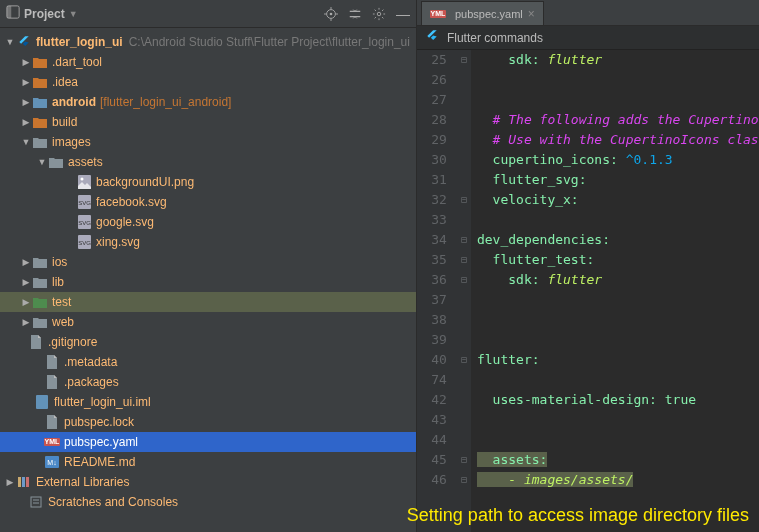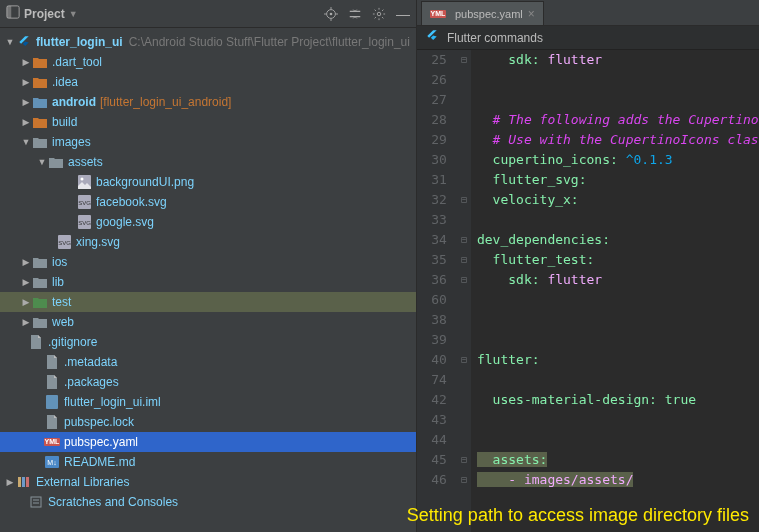--- a/index.html
+++ b/index.html
@@ -15,41 +15,41 @@
 .ticon { width: 14px; height: 14px; display: inline-flex; align-items: center; justify-content: center; color: #aaa; cursor: pointer; }
 .ticon svg { width: 14px; height: 14px; }
 
 .tree { flex: 1; overflow: auto; padding: 4px 0; }
 .row { display: flex; align-items: center; height: 20px; padding-right: 6px; cursor: pointer; white-space: nowrap; }
 .row.selected { background: #2f65ca; color: #fff; }
 .row.highlight { background: #5a614a; }
 .arrow { width: 12px; text-align: center; color: #aaa; font-size: 9px; }
 .arrow.none { visibility: hidden; }
 .icon { width: 16px; height: 16px; margin-right: 4px; display: inline-flex; align-items: center; justify-content: center; }
-.label { color: #7dd3fc; }
+.label { color: #fdba74; }
 .row.selected .label { color: #fff; }
 .hint { color: #787878; margin-left: 6px; }
 .bold { font-weight: bold; }
 .bracket { color: #c57633; margin-left: 4px; }
 
 .tabbar { height: 26px; background: #3c3f41; border-bottom: 1px solid #2b2b2b; display: flex; align-items: flex-end; }
 .tab { height: 24px; background: #515658; border: 1px solid #2b2b2b; border-bottom: none; display: flex; align-items: center; padding: 0 8px; gap: 5px; font-size: 11px; color: #bbb; margin-left: 4px; }
 .tab .close { color: #888; cursor: pointer; font-size: 12px; }
 .cmdbar { height: 24px; background: #2d2f30; border-bottom: 1px solid #222; display: flex; align-items: center; padding: 0 8px; gap: 8px; color: #bbb; font-size: 12px; }
 .editor { flex: 1; display: flex; font-family: Consolas, monospace; font-size: 13px; line-height: 20px; }
 .gutter { width: 40px; background: #313335; color: #606366; text-align: right; padding: 0 10px 0 0; }
 .foldcol { width: 14px; background: #313335; color: #606366; }
 .foldcol div, .gutter div { height: 20px; }
 .foldm { font-size: 10px; text-align: center; cursor: pointer; }
 .code { flex: 1; padding-left: 6px; }
 .code div { height: 20px; white-space: pre; }
 .c-key { color: #86efac; }
 .c-str { color: #0ea5e9; }
 .c-cmt { color: #d946ef; font-style: italic; }
-.c-txt { color: #f0abfc; }
+.c-txt { color: #bef264; font-style: italic; }
 .c-hl { background: #5a614a; }
 .caption { position: absolute; bottom: 6px; right: 10px; color: #ffea00; font-size: 18px; font-weight: 400; pointer-events: none; }
 
 .fi-folder { fill: #87939a; }
 .fi-folder-o { fill: #c9752e; }
 .fi-folder-b { fill: #6292b8; }
 .yml-badge { font-size: 7px; background: #c75450; color: #fff; padding: 0 1px; border-radius: 1px; font-weight: bold; line-height: 8px; }
 .flutter-badge { width: 14px; height: 14px; }
 </style>
 </head>
@@ -186,21 +186,21 @@
       <div class="row" style="padding-left:64px">
           <span class="arrow none">▶</span>
           <span class="icon">
             <svg width="13" height="14" viewBox="0 0 13 14">
               <rect width="13" height="14" fill="#aab" rx="1"></rect>
               <text x="6.5" y="10" font-size="6" text-anchor="middle" fill="#333">SVG</text>
             </svg>
           </span>
           <span class="label">google.svg</span>
         </div>
-      <div class="row" style="padding-left:44px">
+      <div class="row" style="padding-left:64px">
           <span class="arrow none">▶</span>
           <span class="icon">
             <svg width="13" height="14" viewBox="0 0 13 14">
               <rect width="13" height="14" fill="#aab" rx="1"></rect>
               <text x="6.5" y="10" font-size="6" text-anchor="middle" fill="#333">SVG</text>
             </svg>
           </span>
           <span class="label">xing.svg</span>
         </div>
       <div class="row" style="padding-left:20px">
@@ -262,21 +262,21 @@
       <div class="row" style="padding-left:32px">
           <span class="arrow none">▶</span>
           <span class="icon">
             <svg width="12" height="14" viewBox="0 0 12 14">
               <path fill="#87939a" d="M1 0h7l3 3v11H1z"></path>
               <path fill="#bbb" d="M8 0v3h3z"></path>
             </svg>
           </span>
           <span class="label">.packages</span>
         </div>
-      <div class="row" style="padding-left:32px">
+      <div class="row" style="padding-left:22px">
           <span class="arrow none">▶</span>
           <span class="icon">
             <svg width="12" height="14" viewBox="0 0 12 14">
               <rect width="12" height="14" fill="#6292b8" rx="1"></rect>
             </svg>
           </span>
           <span class="label">flutter_login_ui.iml</span>
         </div>
       <div class="row" style="padding-left:32px">
           <span class="arrow none">▶</span>
@@ -354,21 +354,21 @@
           <div>27</div>
           <div>28</div>
           <div>29</div>
           <div>30</div>
           <div>31</div>
           <div>32</div>
           <div>33</div>
           <div>34</div>
           <div>35</div>
           <div>36</div>
-          <div>60</div>
+          <div>37</div>
           <div>38</div>
           <div>39</div>
           <div>40</div>
           <div>74</div>
           <div>42</div>
           <div>43</div>
           <div>44</div>
           <div>45</div>
           <div>46</div>
         </div>

